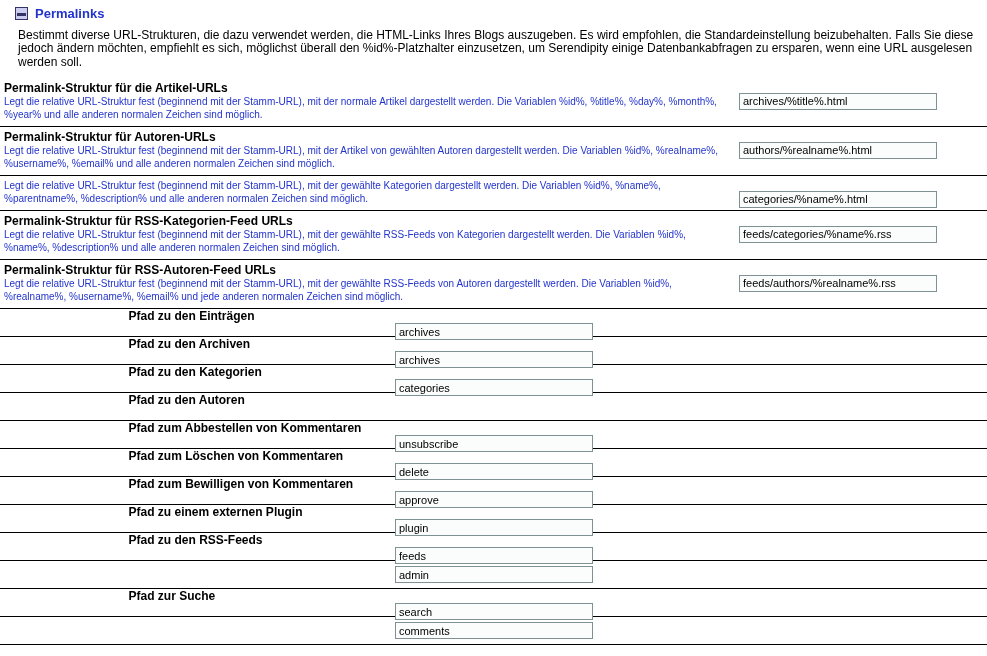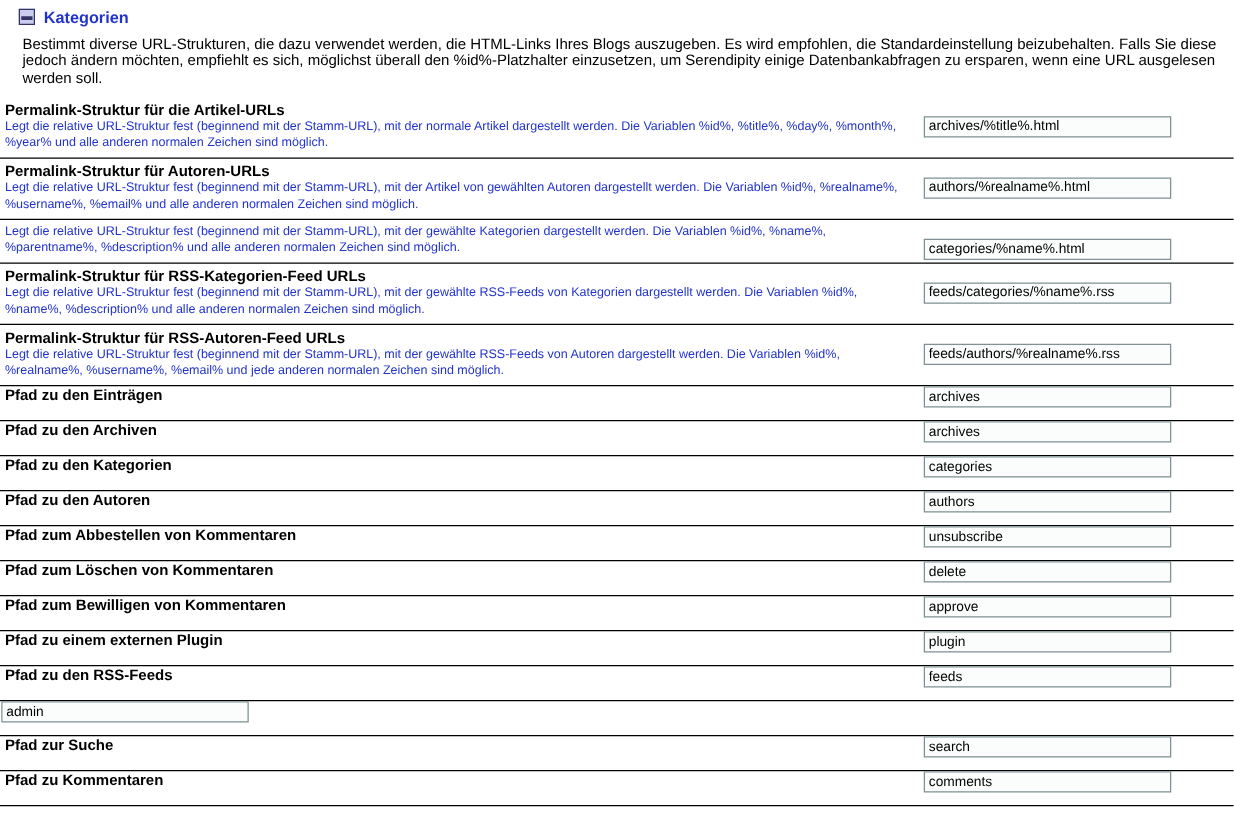--- a/index.html
+++ b/index.html
@@ -66,21 +66,21 @@
     font-size: 12px;
     font-weight: bold;
     line-height: 14px;
     color: #000;
   }
   .section-desc {
     font-size: 10px;
     line-height: 13px;
     color: var(--link-blue, #2233cc);
   }
-  .path-row { height: 28px; align-items: flex-start; }
+  .path-row { height: 28px; align-items: center; flex-direction: column; }
   .path-row .row-left {
     padding: 0 0 0 4px;
     display: flex;
     align-items: center;
   }
   .path-row .row-right {
     display: flex;
     align-items: center;
     padding-top: 0;
   }
@@ -99,21 +99,21 @@
     color: #000;
   }
 </style>
 </head>
 <body>
 
 <div class="header">
   <span class="toggle">
       <span class="bar"></span>
     </span>
-  <span class="header-title">Kategorien</span>
+  <span class="header-title">Permalinks</span>
 </div>
 
 <div class="intro">Bestimmt diverse URL-Strukturen, die dazu verwendet werden, die HTML-Links Ihres Blogs auszugeben. Es wird empfohlen, die Standardeinstellung beizubehalten. Falls Sie diese jedoch ändern möchten, empfiehlt es sich, möglichst überall den %id%-Platzhalter einzusetzen, um Serendipity einige Datenbankabfragen zu ersparen, wenn eine URL ausgelesen werden soll.</div>
 
 <div class="rows" id="sections">
   <div class="row section">
     <div class="row-left">
       <div class="section-title">Permalink-Struktur für die Artikel-URLs</div>
       <div class="section-desc">Legt die relative URL-Struktur fest (beginnend mit der Stamm-URL), mit der normale Artikel dargestellt werden. Die Variablen %id%, %title%, %day%, %month%, %year% und alle anderen normalen Zeichen sind möglich.</div>
     </div>
@@ -186,23 +186,20 @@
     </div>
     <div class="row-right">
       <input type="text" class="text-input" value="categories" style="">
     </div>
   </div>
 
   <div class="row path-row">
     <div class="row-left">
       <span class="path-label">Pfad zu den Autoren</span>
     </div>
-    <div class="row-right">
-      <input type="text" class="text-input" value="authors" style="">
-    </div>
   </div>
 
   <div class="row path-row">
     <div class="row-left">
       <span class="path-label">Pfad zum Abbestellen von Kommentaren</span>
     </div>
     <div class="row-right">
       <input type="text" class="text-input" value="unsubscribe" style="">
     </div>
   </div>
@@ -252,20 +249,17 @@
   <div class="row path-row">
     <div class="row-left">
       <span class="path-label">Pfad zur Suche</span>
     </div>
     <div class="row-right">
       <input type="text" class="text-input" value="search" style="">
     </div>
   </div>
 
   <div class="row path-row">
-    <div class="row-left">
-      <span class="path-label">Pfad zu Kommentaren</span>
-    </div>
     <div class="row-right">
       <input type="text" class="text-input" value="comments" style="">
     </div>
   </div>
 </div>
 
 </body></html>

